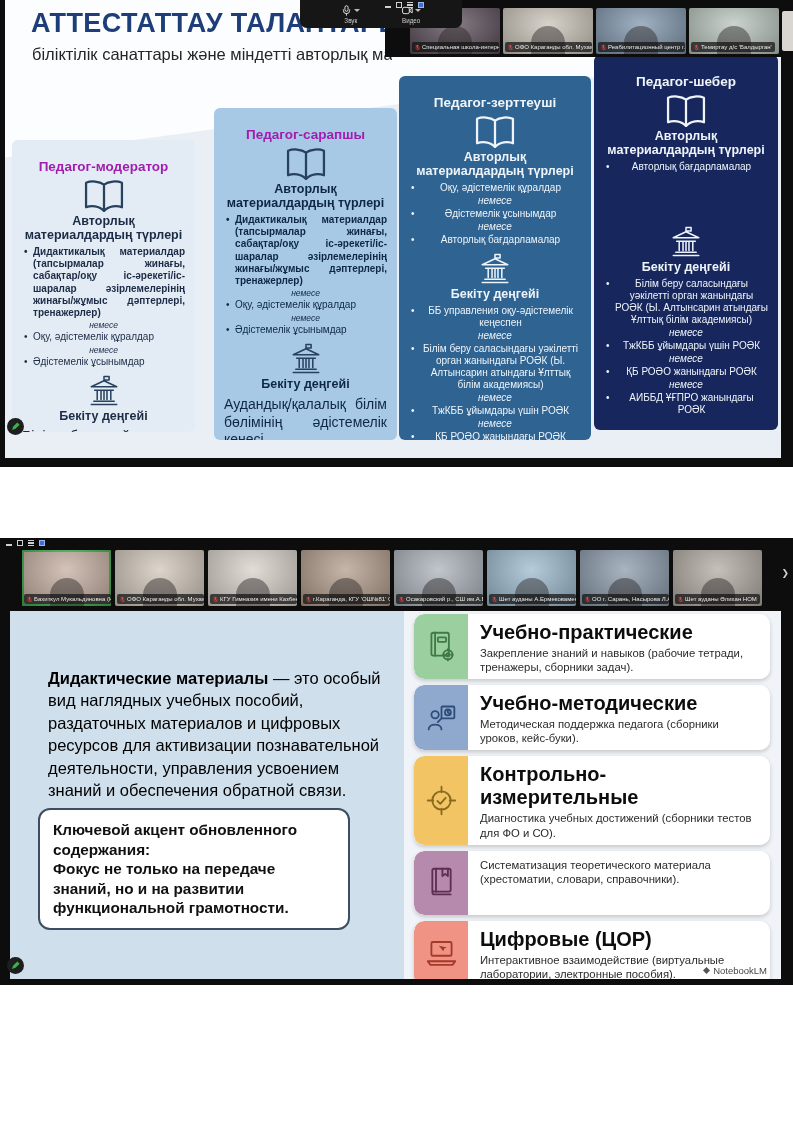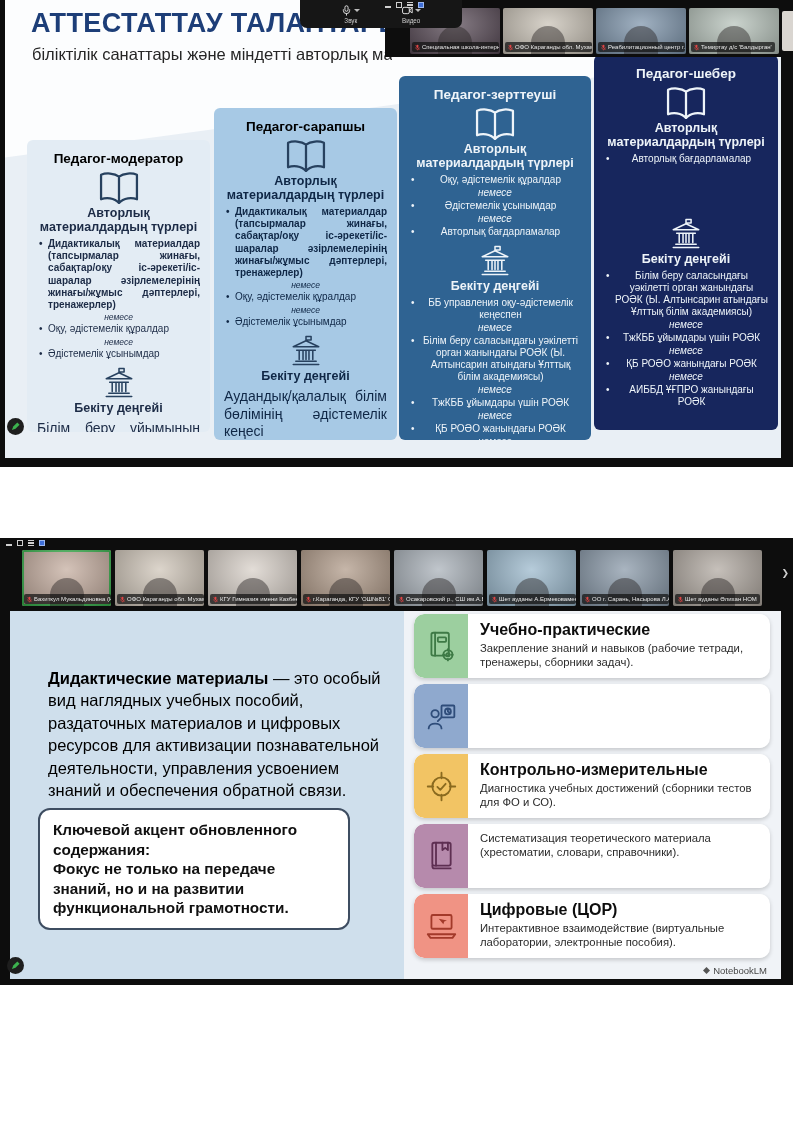--- a/index.html
+++ b/index.html
@@ -10,26 +10,26 @@
   .shot1{position:absolute;left:0;top:0;width:793px;height:467px;background:#0d0d0d;}
   .slide1{position:absolute;left:5px;top:0;width:776px;height:458px;background:#fcfdfe;overflow:hidden;}
   .band1{position:absolute;left:0;top:52px;width:100%;height:406px;background:#e9eff5;
          clip-path:polygon(0 26%,100% 0,100% 100%,0 100%);}
   .s1-title{position:absolute;left:26px;top:8px;margin:0;font-size:27px;font-weight:800;
             color:#1d3e78;letter-spacing:.4px;}
   .s1-sub{position:absolute;left:27px;top:45px;font-size:16.5px;color:#262626;
           white-space:nowrap;width:360px;overflow:hidden;}
   .col{position:absolute;border-radius:6px;box-sizing:border-box;padding:6px 10px 8px;
        display:flex;flex-direction:column;align-items:center;overflow:hidden;}
-  .col1{left:22px;top:140px;width:183px;height:292px;background:#e3ecf4;color:#1c2b46;}
+  .col1{left:7px;top:140px;width:183px;height:292px;background:#e3ecf4;color:#1c2b46;}
   .col2{left:209px;top:108px;width:183px;height:332px;background:#a7c9e5;color:#0f2746;}
   .col3{left:394px;top:76px;width:192px;height:364px;background:#2f6392;color:#eef4f9;}
   .col4{left:589px;top:55px;width:184px;height:375px;background:#17265d;color:#eef4f9;}
-  .col-title{font-size:13.5px;font-weight:800;margin:5px 0 1px;text-align:center;}
-  .col1 .col-title,.col2 .col-title{color:#000000;}
+  .col-title{font-size:13.5px;font-weight:800;margin:13px 0 1px;text-align:center;}
+  .col1 .col-title,.col2 .col-title{color:#a21caf;}
   .icon-book{margin:3px 0 1px;}
   .icon-book svg{width:46px;height:34px;}
   .icon-bank{margin:5px 0 0;}
   .icon-bank svg{width:40px;height:34px;}
   .col1 .iconc,.col2 .iconc{color:#27415f;}
   .sec-title{font-weight:800;font-size:12.5px;line-height:1.12;text-align:center;margin:1px 0 3px;}
   .list{width:100%;}
   .li{font-size:10px;line-height:1.22;position:relative;padding-left:11px;margin:1px 0;text-align:justify;}
   .li:before{content:"•";position:absolute;left:2px;top:0;}
   .li.bs{font-weight:700;}
@@ -86,21 +86,21 @@
   .def-par b{font-weight:800;}
   .callout{position:absolute;left:28px;top:197px;width:312px;box-sizing:border-box;background:#fff;
            border:2.5px solid #3e4d61;border-radius:12px;padding:10px 13px;
            font-weight:800;font-size:15.3px;line-height:1.28;color:#101010;white-space:pre-line;}
   .cards{position:absolute;left:404px;top:3px;width:356px;display:flex;flex-direction:column;gap:6px;}
   .card{display:flex;background:#ffffff;border-radius:10px;min-height:64px;
         box-shadow:0 2px 4px rgba(0,0,0,.18);overflow:hidden;}
   .card-icon{width:54px;flex:none;display:flex;align-items:center;justify-content:center;border-radius:10px 0 0 10px;}
   .card-icon svg{width:33px;height:33px;fill:none;stroke:currentColor;stroke-width:2;stroke-linecap:round;stroke-linejoin:round;}
   .card-body{padding:7px 12px 5px;}
-  .card-title{font-size:16px;font-weight:800;color:#0d0d0d;margin-bottom:2px;}
+  .card-title{font-size:20px;font-weight:800;color:#0d0d0d;margin-bottom:2px;}
   .card-desc{font-size:11.3px;color:#2b2b2b;line-height:1.25;}
   .watermark{position:absolute;right:14px;bottom:3px;display:flex;align-items:center;gap:3px;
              font-size:9.5px;color:#474747;}
   .bookline{stroke:currentColor;stroke-width:2.4;fill:none;stroke-linejoin:round;stroke-linecap:round;}
   .bankline{stroke:currentColor;stroke-width:1.8;fill:none;stroke-linejoin:round;stroke-linecap:round;}
 </style>
 </head>
 <body>
 
 <section class="shot1">
@@ -437,20 +437,24 @@
           <span style="color: rgb(47, 77, 122);">
             <svg viewBox="0 0 36 36" style="stroke:currentColor;fill:none;stroke-width:2;width:33px;height:33px">
                 <circle cx="11" cy="15" r="4"></circle>
                 <path d="M4 31c0-7 14-7 14 0"></path>
                 <rect x="18" y="6" width="14" height="13" rx="1"></rect>
                 <circle cx="25" cy="12.5" r="3.2"></circle>
                 <path d="M25 9.5v3l2.2 1.6M14 23l4-4"></path>
               </svg>
           </span>
         </div>
+        <div class="card-body">
+          <div class="card-title">Учебно-методические</div>
+          <div class="card-desc">Методическая поддержка педагога (сборники уроков, кейс-буки).</div>
+        </div>
       </div>
 
       <div class="card">
         <div class="card-icon" style="background: rgb(242, 196, 100);">
           <span style="color: rgb(138, 106, 31);">
             <svg viewBox="0 0 36 36" style="stroke:currentColor;fill:none;stroke-width:2;width:33px;height:33px">
                 <circle cx="18" cy="18" r="10"></circle>
                 <path d="M18 3v6M18 27v6M3 18h6M27 18h6M13.5 18.5l3.2 3.2 5.8-6.6"></path>
               </svg>
           </span>

